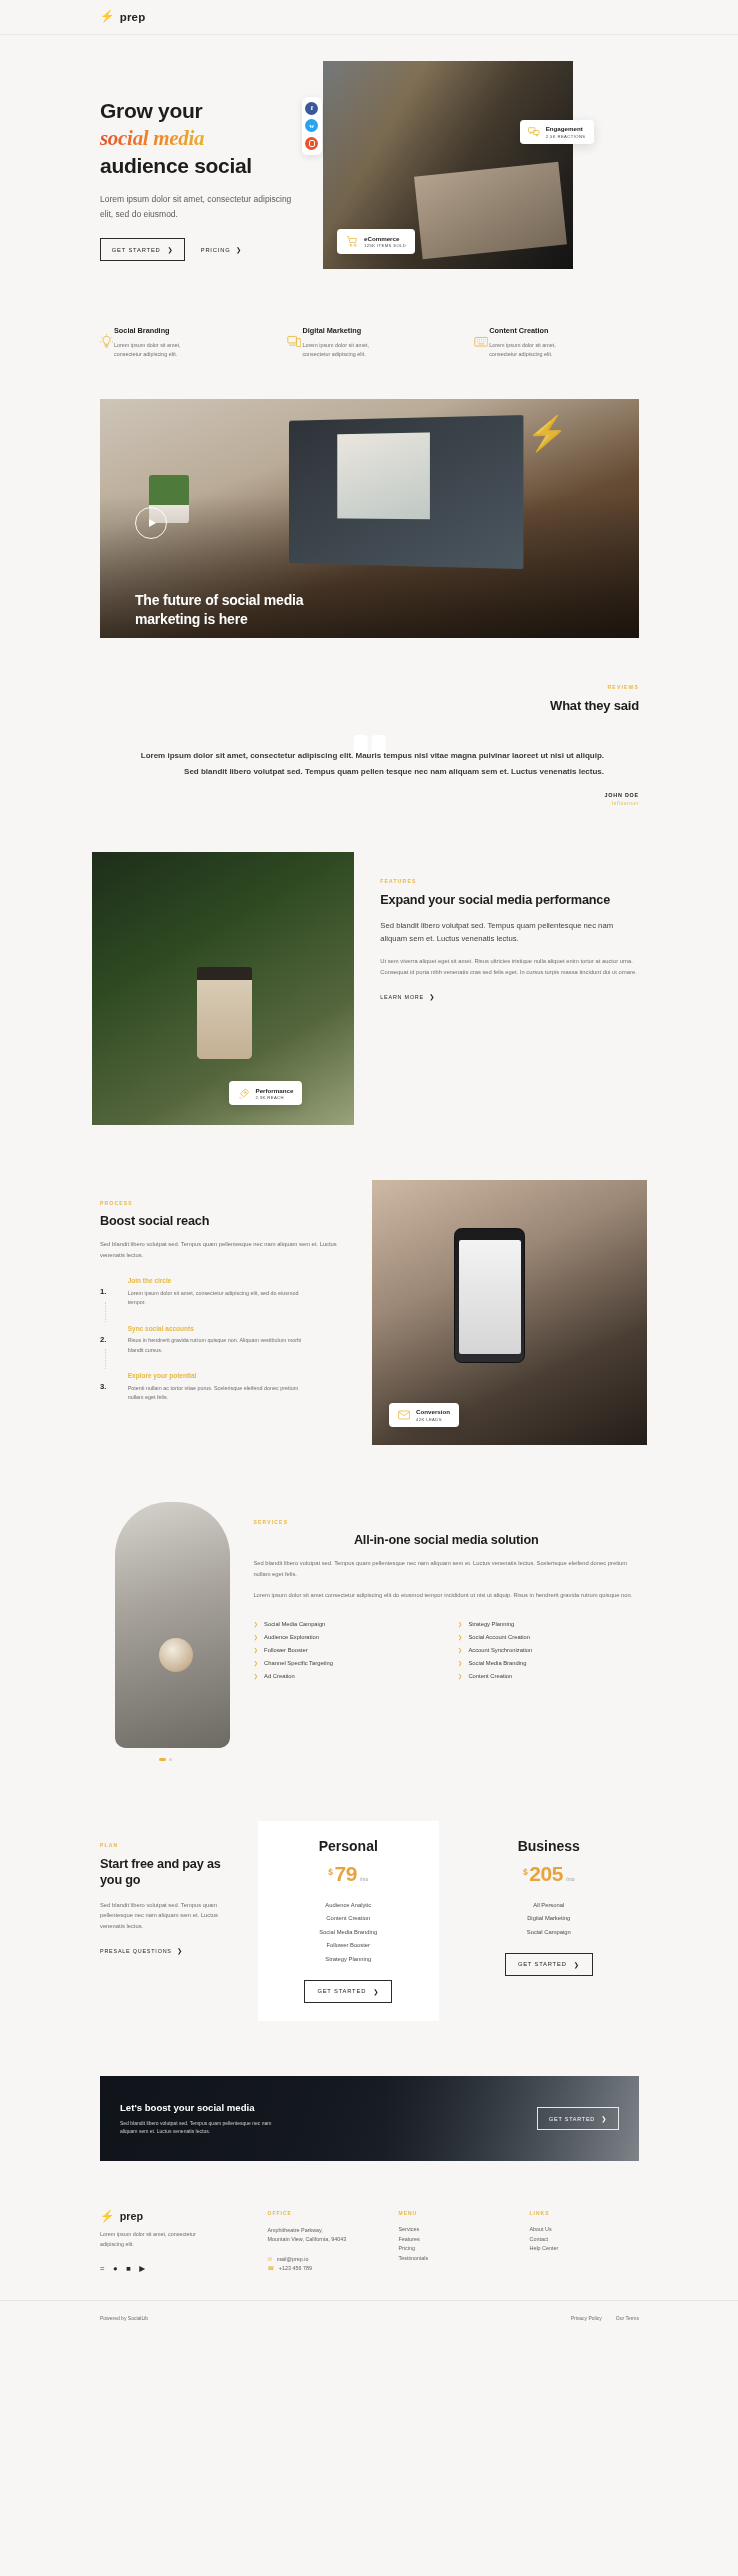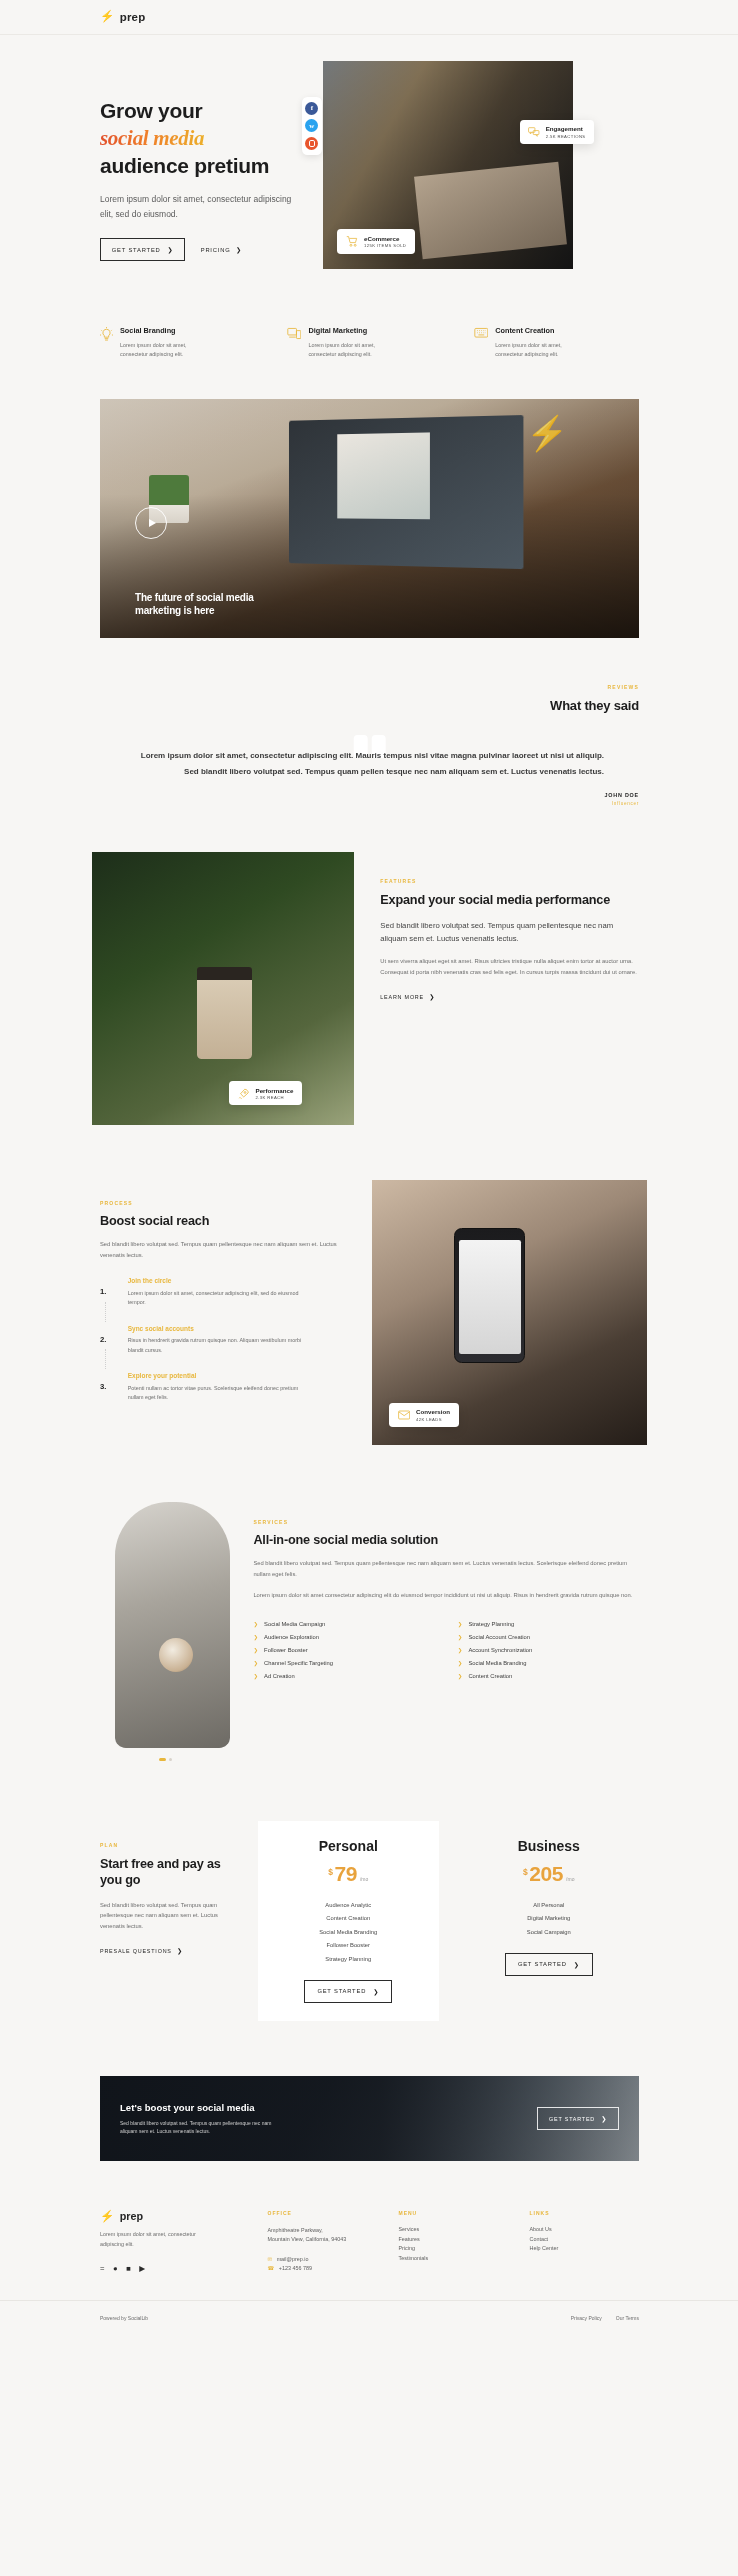--- a/index.html
+++ b/index.html
@@ -117,21 +117,21 @@
     z-index: 4;
   }
   .badge .bico { color: #e8b73d; display:flex; }
   .badge .btitle { font-size: 6.2px; font-weight: 600; color: #1d1d1d; }
   .badge .bsub { font-size: 4.2px; letter-spacing: 0.4px; color: #4a4a4a; margin-top: 1.5px; }
   .badge-engage { right: 14px; top: 45px; }
   .badge-ecom { left: 14px; bottom: 7.7px; }
 
   
   .feat3 { width: 539px; margin: 42px auto 0; display: flex; gap: 21.5px; }
-  .feat3 .col { flex: 1; display: flex; gap: 7px; }
+  .feat3 .col { flex: 1; display: flex; gap: 1px; align-items: center; }
   .feat3 .ico { color: #e8b73d; flex: 0 0 auto; padding-top: 0.8px; }
   .feat3 .ftitle { font-size: 7.3px; font-weight: 600; color: #1d1d1d; }
   .feat3 .ftext { font-size: 5.4px; line-height: 1.65; color: #707070; margin-top: 5.4px; max-width: 88px; }
 
   
   .video-sec { width: 539px; margin: 40px auto 0; }
   .video {
     position: relative;
     height: 239px;
     background:
@@ -164,22 +164,22 @@
     cursor: pointer;
   }
   .play .tri {
     width: 0; height: 0;
     border-left: 7px solid #fff;
     border-top: 4.2px solid transparent;
     border-bottom: 4.2px solid transparent;
     margin-left: 2.3px;
   }
   .video-cap {
-    position: absolute; left: 35px; bottom: 20px;
-    color: #fff; font-size: 10px; font-weight: 600;
+    position: absolute; left: 35px; bottom: 9px;
+    color: #fff; font-size: 14px; font-weight: 600;
     line-height: 1.35; letter-spacing: -0.2px;
     max-width: 231px;
   }
 
   
   .reviews { width: 539px; margin: 46px auto 0; text-align: right; position: relative; }
   .eyebrow { font-size: 5px; letter-spacing: 1.2px; color: #e8b73d; font-weight: 600; text-transform: uppercase; }
   .reviews h2 { font-size: 13px; font-weight: 600; margin-top: 8.5px; color:#1d1d1d; letter-spacing:-0.2px; }
   .quote-mark {
     position:absolute; left:50%; top:51px; transform:translateX(-50%);
@@ -259,21 +259,21 @@
     margin-left: 15.4px;
   }
   .ph3 .cup2{
     position:absolute;left:38%;top:55%;width:34px;height:34px;border-radius:50%;
     background:radial-gradient(circle at 40% 35%,#f2ece1,#c9b193 70%,#8c7353);
   }
   .dots { display: flex; gap: 3.1px; justify-content: center; margin-top: 9.2px; }
   .dots i { width: 3.1px; height: 3.1px; border-radius: 50%; background: #d8d3cb; display:block; }
   .dots i.on { background: #e8b73d; width: 7px; border-radius: 2.3px; }
   .services-right { flex: 1; padding-top: 17px; }
-  .services-right h2 { font-size: 12.7px; font-weight: 700; margin-top: 7.7px; color:#1d1d1d; letter-spacing:-0.2px; }
+  .services-right h2 { font-size: 12.7px; font-weight: 700; margin-top: 7.7px; color:#1d1d1d; letter-spacing:-0.2px;text-align:center; }
   .svc-lists { display: flex; gap: 23px; margin-top: 17px; }
   .svc-lists ul { list-style: none; flex: 1; }
   .svc-lists li { font-size: 5.8px; color: #3c3c3c; padding: 3.5px 0; display: flex; gap: 6.2px; align-items: center; }
   .svc-lists li .c { color: #e8b73d; font-size: 5.4px; }
 
   
   .pricing { width: 539px; margin: 60px auto 0; display: flex; gap: 20px; align-items: flex-start; }
   .pricing-left { width: 138px; padding-top: 21.5px; }
   .pricing-left h2 { font-size: 12.7px; font-weight: 700; margin-top: 7.7px; line-height:1.3; color:#1d1d1d; letter-spacing:-0.2px; }
   .plan {
@@ -343,21 +343,21 @@
     <span class="brand">prep</span>
   </div>
 </div>
 
 <section class="hero">
   <div class="hero-inner">
     <div class="hero-left">
       <h1 class="hero-title">
         <span>Grow your</span><br>
         <span class="accent">social media</span><br>
-        <span>audience pretium</span>
+        <span>audience social</span>
       </h1>
       <p class="hero-sub">Lorem ipsum dolor sit amet, consectetur adipiscing elit, sed do eiusmod.</p>
       <div class="hero-btns">
         <button class="btn-outline">
           <span>GET STARTED</span>
           <span class="chev">❯</span>
         </button>
         <span class="btn-text">
           <span>PRICING</span>
           <span class="chev">❯</span>

